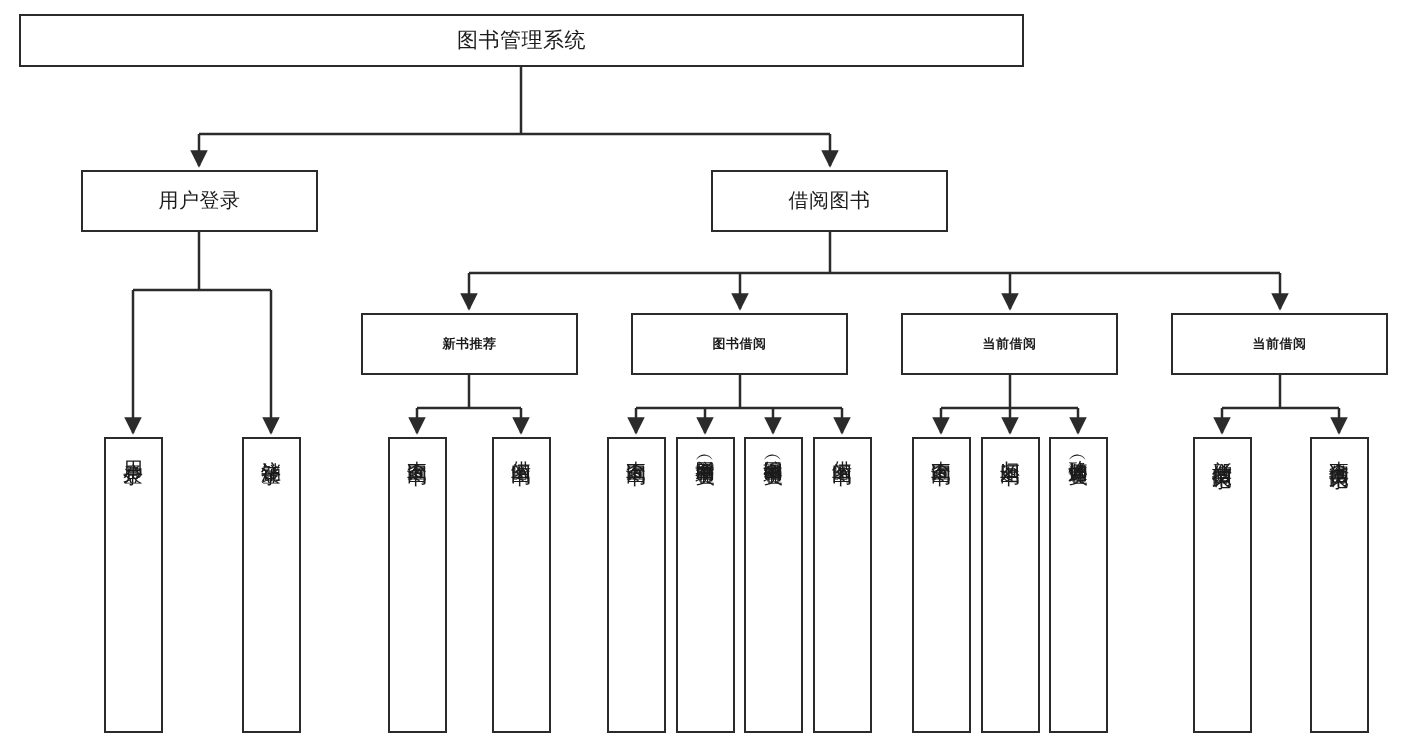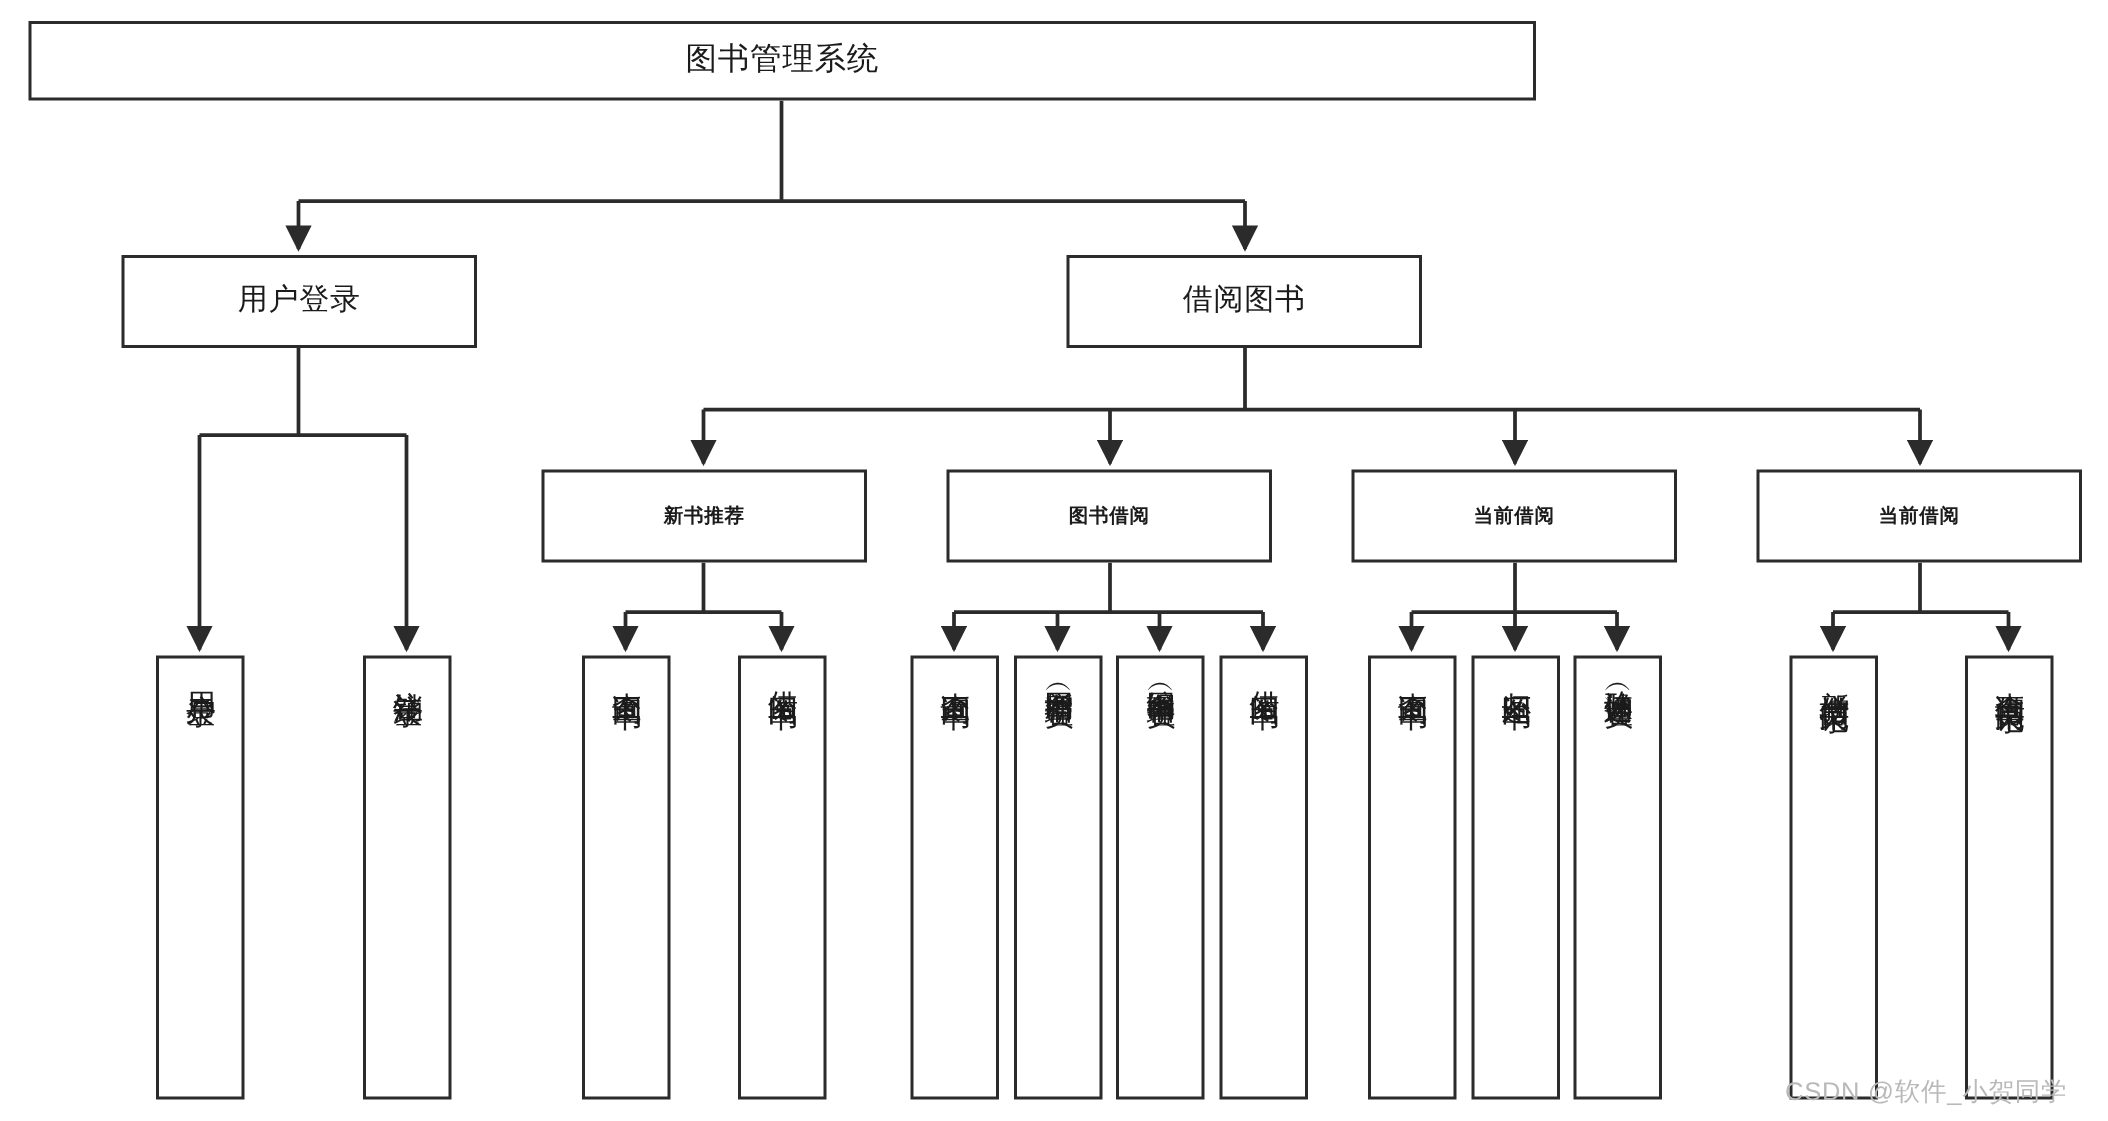--- a/index.html
+++ b/index.html
@@ -188,15 +188,14 @@
     <span class="lbl">确认归还（管理员）</span>
   </div>
 
   <div class="node leaf" style="left:1193px; top:437px; width:59px; height:296px;">
     <span class="lbl">新增借阅记录</span>
   </div>
   <div class="node leaf" style="left:1310px; top:437px; width:59px; height:296px;">
     <span class="lbl">查询借阅记录</span>
   </div>
 
-  <div class="watermark" style="left:1190px; top:716px;">CSDN @软件_小贺同学</div>
 
 </div>
 
 </body></html>

